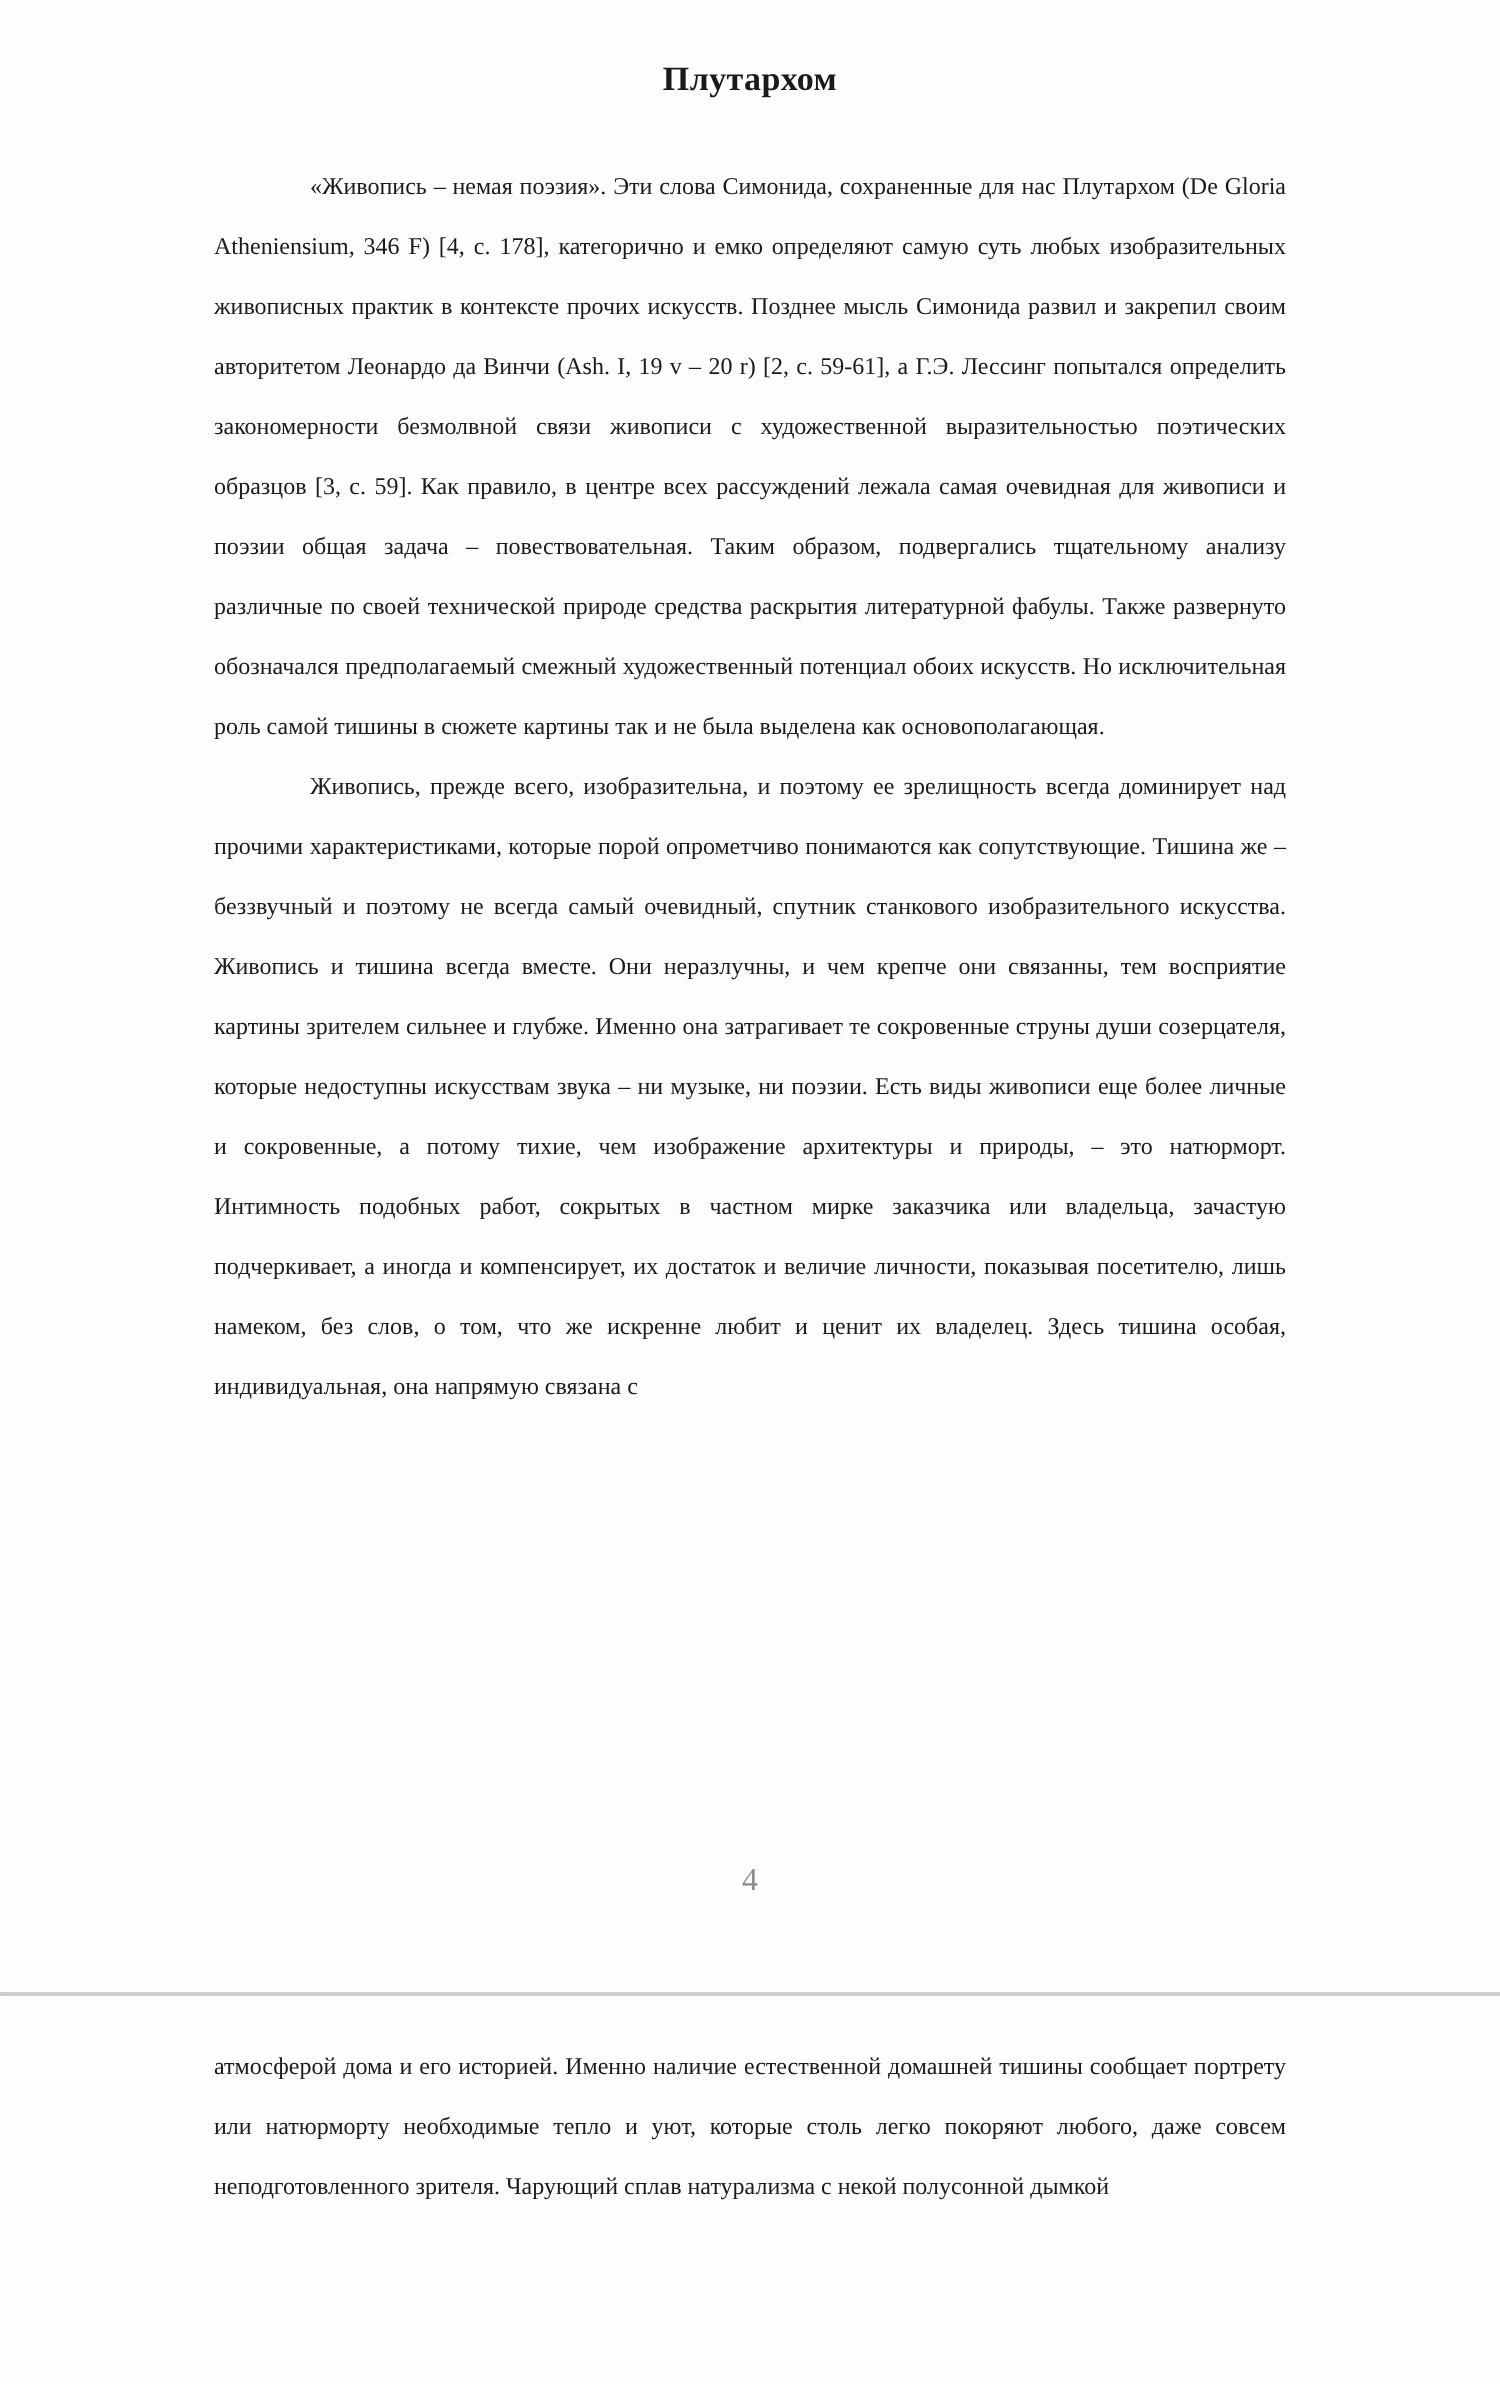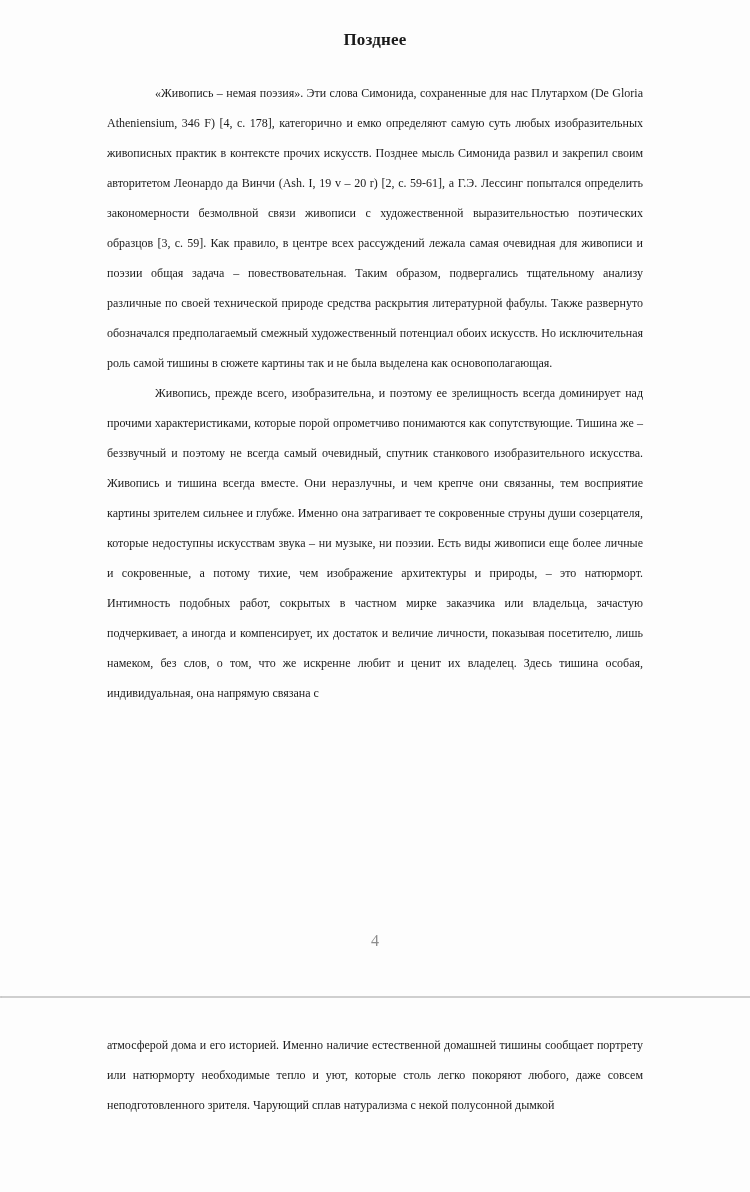--- a/index.html
+++ b/index.html
@@ -93,33 +93,33 @@
     position: absolute;
     left: 0;
     right: 0;
     top: 932px;
     text-align: center;
     font-size: 16px;
     color: #8c8c8c;
   }
 
   .page-two .body-text {
-    padding-top: 32px;
+    padding-top: 20px;
   }
 </style>
 </head>
 <body>
 
 <div class="document-viewer">
 
   <div class="page-edge-rule"></div>
 
   <div class="page page-one">
 
-    <h1 class="doc-heading">Позднее</h1>
+    <h1 class="doc-heading">Плутархом</h1>
 
     <p class="body-text para-first">«Живопись – немая поэзия». Эти слова Симонида, сохраненные для нас Плутархом (De Gloria Atheniensium, 346 F) [4, с. 178], категорично и емко определяют самую суть любых изобразительных живописных практик в контексте прочих искусств. Позднее мысль Симонида развил и закрепил своим авторитетом Леонардо да Винчи (Ash. I, 19 v – 20 r) [2, с. 59-61], а Г.Э. Лессинг попытался определить закономерности безмолвной связи живописи с художественной выразительностью поэтических образцов [3, с. 59]. Как правило, в центре всех рассуждений лежала самая очевидная для живописи и поэзии общая задача – повествовательная. Таким образом, подвергались тщательному анализу различные по своей технической природе средства раскрытия литературной фабулы. Также развернуто обозначался предполагаемый смежный художественный потенциал обоих искусств. Но исключительная роль самой тишины в сюжете картины так и не была выделена как основополагающая.</p>
 
     <p class="body-text para-second">Живопись, прежде всего, изобразительна, и поэтому ее зрелищность всегда доминирует над прочими характеристиками, которые порой опрометчиво понимаются как сопутствующие. Тишина же – беззвучный и поэтому не всегда самый очевидный, спутник станкового изобразительного искусства. Живопись и тишина всегда вместе. Они неразлучны, и чем крепче они связанны, тем восприятие картины зрителем сильнее и глубже. Именно она затрагивает те сокровенные струны души созерцателя, которые недоступны искусствам звука – ни музыке, ни поэзии. Есть виды живописи еще более личные и сокровенные, а потому тихие, чем изображение архитектуры и природы, – это натюрморт. Интимность подобных работ, сокрытых в частном мирке заказчика или владельца, зачастую подчеркивает, а иногда и компенсирует, их достаток и величие личности, показывая посетителю, лишь намеком, без слов, о том, что же искренне любит и ценит их владелец. Здесь тишина особая, индивидуальная, она напрямую связана с</p>
 
     <div class="page-number">4</div>
   </div>
 
   <div class="page-separator"></div>
 

